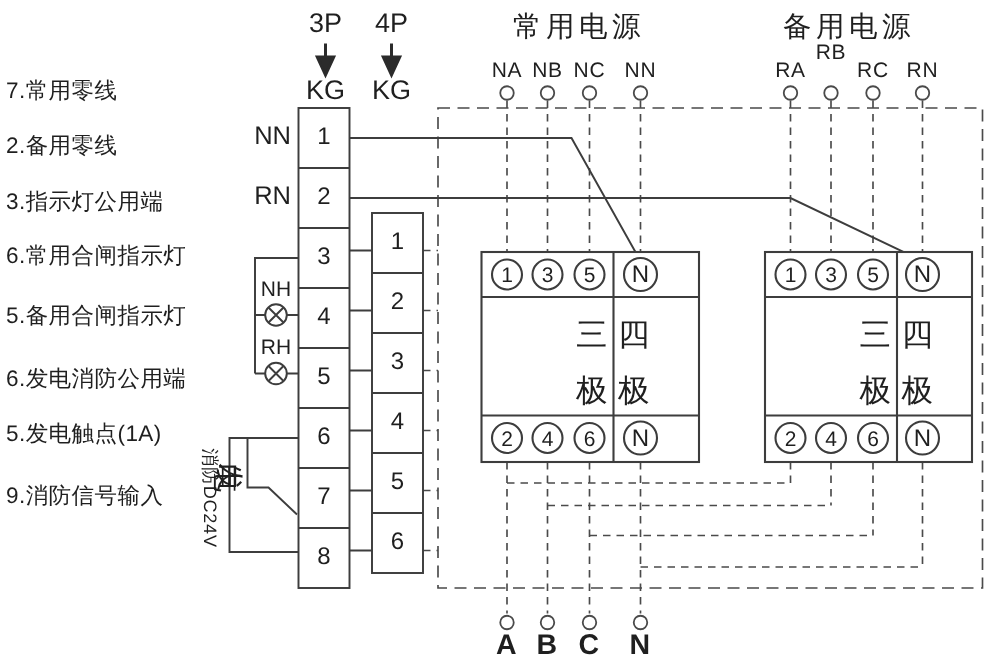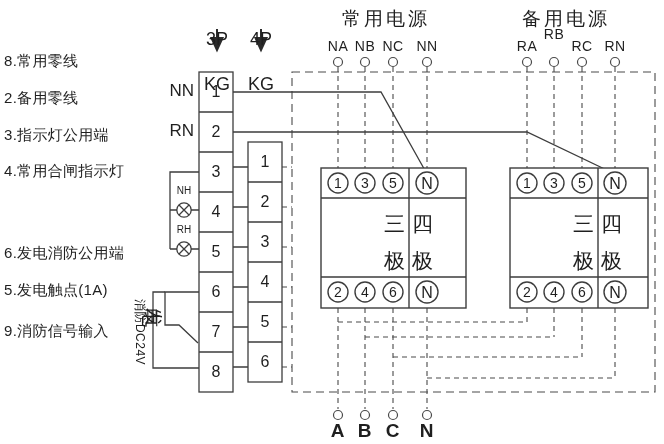--- a/index.html
+++ b/index.html
@@ -5,28 +5,28 @@
   html,body{margin:0;padding:0;background:#fff;}
   #stage{
     position:relative;width:664px;height:444px;background:#ffffff;overflow:hidden;
     font-family:"Liberation Sans","DejaVu Sans",sans-serif;color:#1f1f1f;
   }
   #wires{position:absolute;left:0;top:0;}
   .lbl{position:absolute;white-space:nowrap;line-height:1.1;color:#1f1f1f;}
   .c{text-align:center;}
   .r{text-align:right;}
   .legend{font-size:15px;letter-spacing:0.3px;}
-  .big{font-size:18px;margin-top:24px;}
+  .big{font-size:18px;}
   .title{font-size:19px;letter-spacing:3px;font-weight:500;}
   .term{font-size:14px;letter-spacing:0.5px;}
   .cell{font-size:16px;}
   .bterm{font-size:14px;}
   .abcn{font-size:19px;font-weight:bold;letter-spacing:1px;}
   .side{font-size:17px;}
-  .lampl{font-size:10px;}
+  .lampl{font-size:14px;}
   .pole{font-size:21px;line-height:37px;white-space:normal;word-break:break-all;text-align:center;}
   .gen{font-size:19px;writing-mode:vertical-rl;transform:rotate(90deg);transform-origin:50% 50%;
        display:flex;align-items:center;justify-content:center;letter-spacing:2px;}
   .fire{font-size:12px;transform:rotate(90deg);transform-origin:50% 50%;text-align:center;letter-spacing:0.5px;}
 </style>
 </head>
 <body>
 
 <div id="stage">
 
@@ -135,24 +135,25 @@
     <g stroke="#2b2b2b" stroke-width="2" fill="#2b2b2b">
       <line x1="217" y1="29" x2="217" y2="39"></line>
       <polygon points="211.5,38 222.5,38 217,50"></polygon>
     </g>
     <g stroke="#2b2b2b" stroke-width="2" fill="#2b2b2b">
       <line x1="261" y1="29" x2="261" y2="39"></line>
       <polygon points="255.5,38 266.5,38 261,50"></polygon>
     </g>
   </svg>
 
-  <div class="lbl legend" style="left:4px;top:53px">8.常用零线</div>
+  <div class="lbl legend" style="left:4px;top:53px">7.常用零线</div>
   <div class="lbl legend" style="left:4px;top:90px">2.备用零线</div>
   <div class="lbl legend" style="left:4px;top:127px">3.指示灯公用端</div>
-  <div class="lbl legend" style="left:4px;top:163px">4.常用合闸指示灯</div>
+  <div class="lbl legend" style="left:4px;top:163px">6.常用合闸指示灯</div>
+  <div class="lbl legend" style="left:4px;top:203px">5.备用合闸指示灯</div>
   <div class="lbl legend" style="left:4px;top:245px">6.发电消防公用端</div>
   <div class="lbl legend" style="left:4px;top:282px">5.发电触点(1A)</div>
   <div class="lbl legend" style="left:4px;top:323px">9.消防信号输入</div>
 
   <div class="lbl big c" style="left:195px;top:6px;width:44px">3P</div>
   <div class="lbl big c" style="left:239px;top:6px;width:44px">4P</div>
   <div class="lbl big c" style="left:195px;top:51px;width:44px">KG</div>
   <div class="lbl big c" style="left:239px;top:51px;width:44px">KG</div>
 
   <div class="lbl title c" style="left:336px;top:9px;width:100px">常用电源</div>

